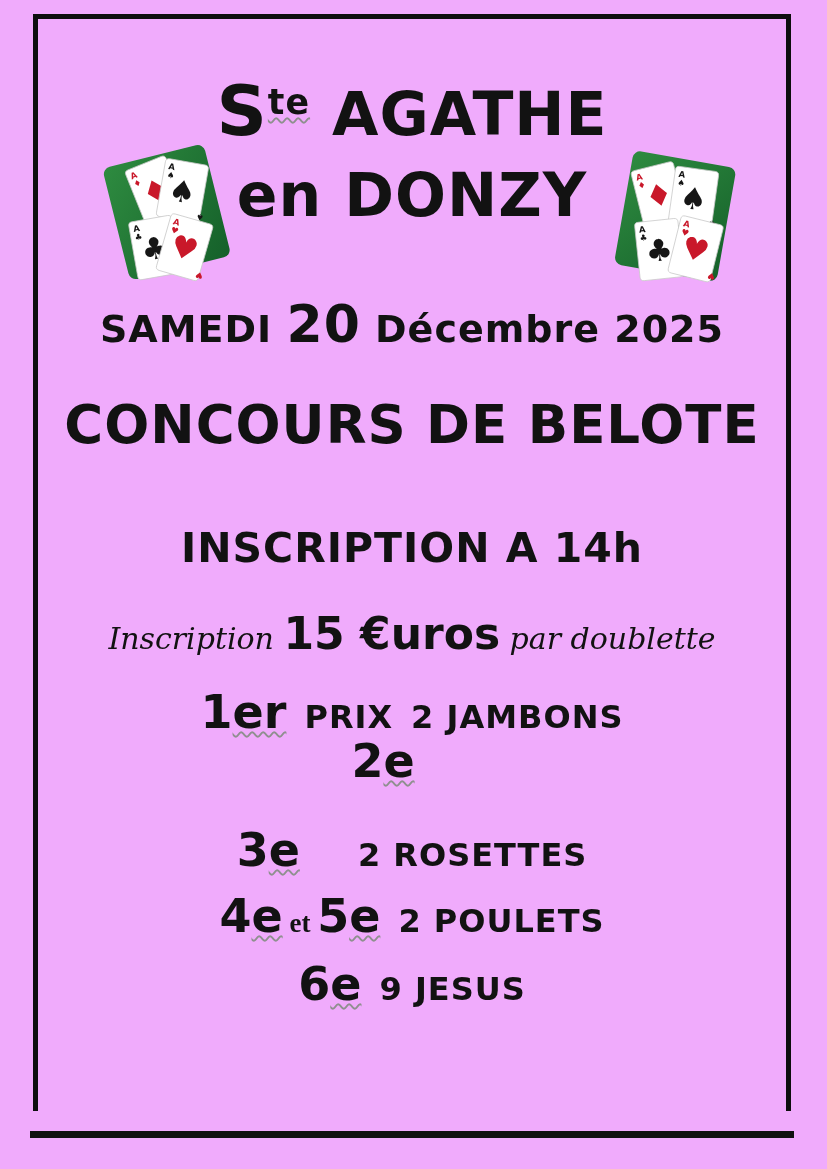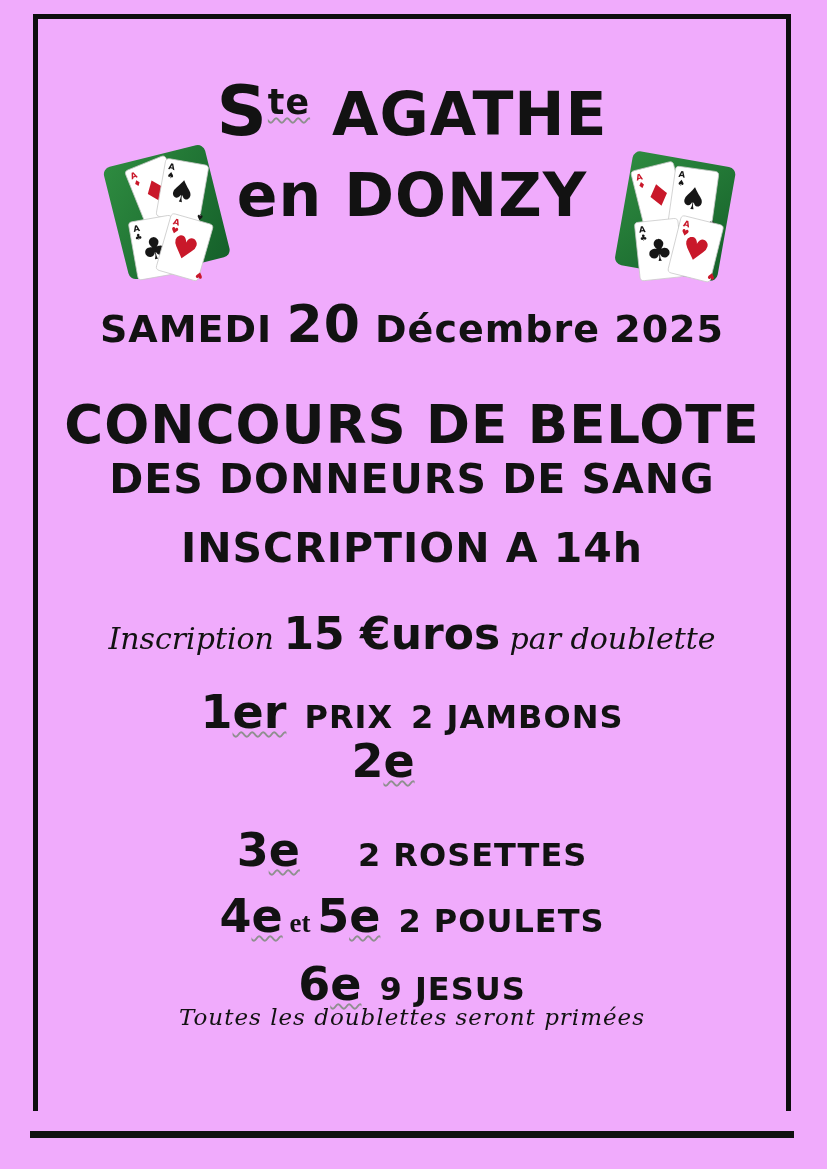--- a/index.html
+++ b/index.html
@@ -153,36 +153,34 @@
       <text class="card-corner" x="4" y="11" fill="#c9182a">A</text>
       <text class="card-corner" x="4" y="20" fill="#c9182a">♥</text>
       <text class="card-center" x="23" y="43" text-anchor="middle" fill="#c9182a">♥</text>
       <text class="card-corner" x="42" y="58" text-anchor="end" fill="#c9182a" transform="rotate(180 42 55)">♥</text>
     </g>
   </svg>
 
   <div class="line date"><span>SAMEDI </span><span class="day">20</span><span> Décembre 2025</span></div>
 
   <div class="line h1">CONCOURS DE BELOTE</div>
-  <div class="line h2">DES DONNEURS DE SANG</div>
   <div class="line h3">INSCRIPTION A 14h</div>
 
   <div class="line fee"><span class="script">Inscription </span><span class="amount">15 €uros</span><span class="script"> par doublette</span></div>
 
   <div class="prize p1">
     <span class="rank">1</span><span class="rank sup">er</span><span class="gap-s"></span><span class="label">PRIX</span><span class="gap-s"></span><span class="item">2 JAMBONS</span>
   </div>
   <div class="prize p2">
     <span class="rank">2</span><span class="rank sup">e</span><span class="gap-l"></span>
   </div>
   <div class="prize p3">
     <span class="rank">3</span><span class="rank sup">e</span><span class="gap-l"></span><span class="item">2 ROSETTES</span>
   </div>
   <div class="prize p4">
     <span class="rank">4</span><span class="rank sup">e</span><span class="joiner"> et </span><span class="rank">5</span><span class="rank sup">e</span><span class="gap-s"></span><span class="item">2 POULETS</span>
   </div>
   <div class="prize p5">
     <span class="rank">6</span><span class="rank sup">e</span><span class="gap-s"></span><span class="item">9 JESUS</span>
   </div>
 
-  <div class="line footer script">Toutes les doublettes seront primées</div>
 
 </div>
 
 </body></html>

